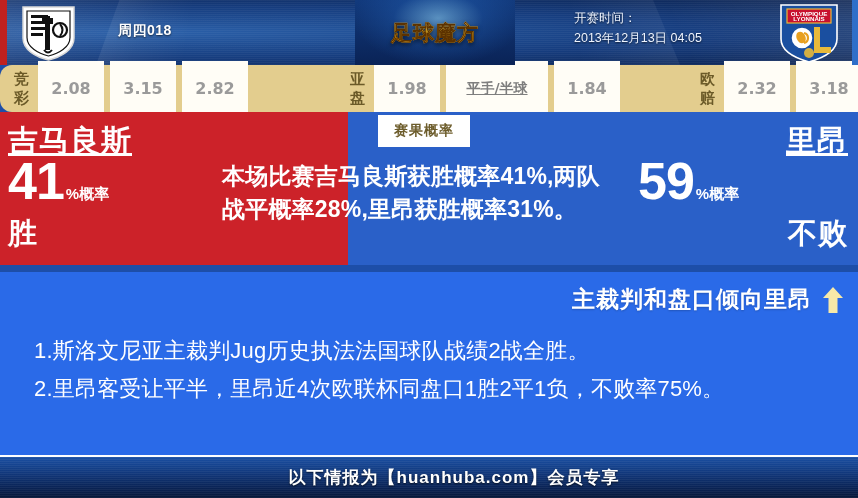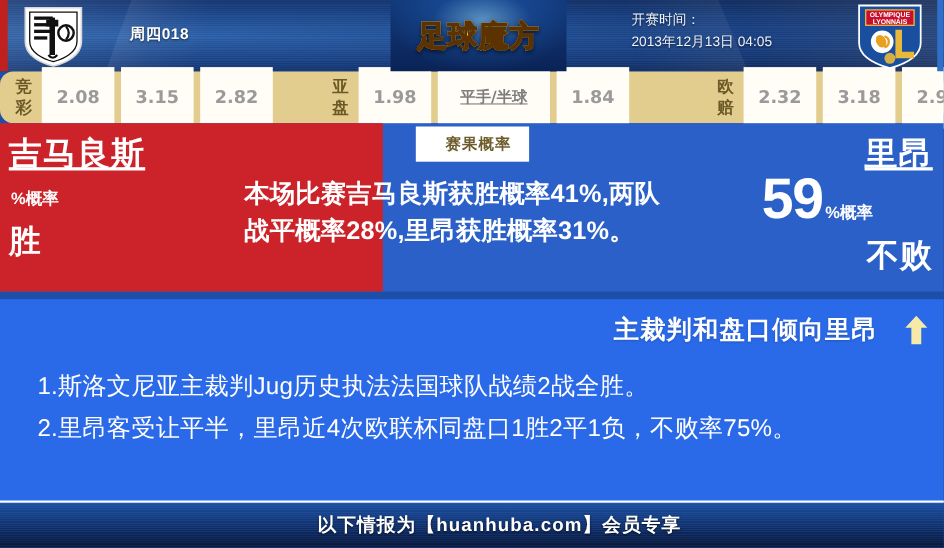--- a/index.html
+++ b/index.html
@@ -51,21 +51,21 @@
     text-shadow:0 1px 2px rgba(0,0,0,.65);
   }
   .brand{
     position:absolute;left:355px;top:0;width:160px;height:65px;z-index:6;
     display:flex;align-items:center;justify-content:center;
     background:
       radial-gradient(ellipse at 52% 28%, rgba(150,220,255,.55) 0%, rgba(40,110,200,.25) 38%, rgba(10,35,85,0) 72%),
       linear-gradient(180deg,#123a7d 0%,#0a2356 100%);
   }
   .brand-text{
-    font-size:27px;font-weight:bold;letter-spacing:1px;
+    font-size:21px;font-weight:normal;letter-spacing:1px;
     background:linear-gradient(180deg,#fff7c0 0%,#ffd83a 42%,#e59a07 72%,#ffe87a 100%);
     -webkit-background-clip:text;background-clip:text;color:transparent;
     -webkit-text-stroke:1.2px #5c3200;
     filter:drop-shadow(0 2px 2px rgba(0,0,0,.55));
   }
 
   
   .odds{
     position:absolute;left:0;top:65px;width:858px;height:47px;
     background:#e3cd8e;display:flex;align-items:center;border-radius:12px;
@@ -76,63 +76,63 @@
     letter-spacing:1px;
   }
   .odds-cell{
     background:#fffdf6;color:#9a9a9a;font-size:16px;font-weight:bold;
     height:30px;min-width:50px;padding:13px 8px;margin-right:6px;
     display:flex;align-items:center;justify-content:center;
     font-family:"DejaVu Sans","Liberation Sans",sans-serif;
   }
   .odds-cell.wide{min-width:86px;color:#7e7e7e;font-size:14px;text-decoration:underline;}
   .g1{margin-left:14px;}
-  .g2{margin-left:48px;}
+  .g2{margin-left:96px;}
   .g3{margin-left:74px;}
 
   
   .prob{
     position:absolute;left:0;top:112px;width:858px;height:153px;background:#2a60c8;
   }
   .prob-red{
     position:absolute;left:0;top:0;width:348px;height:153px;background:#cc2229;
   }
   .tab{
     position:absolute;left:378px;top:3px;width:92px;height:32px;
-    background:#ffffff;display:flex;align-items:center;justify-content:center;z-index:4;padding-left:11px;
+    background:#ffffff;display:flex;align-items:center;justify-content:center;z-index:4;
   }
   .tab-text{color:#6d5d2c;font-size:14px;font-weight:bold;letter-spacing:1px;}
 
   .side-home{
     position:absolute;left:8px;top:12px;width:180px;z-index:3;
     color:#ffffff;text-align:left;
   }
   .side-away{
     position:absolute;right:10px;top:12px;width:210px;z-index:3;
     color:#ffffff;text-align:right;
   }
   .team-name{font-size:30px;font-weight:bold;line-height:34px;letter-spacing:1px;text-decoration:underline;}
   .pct-row{display:flex;align-items:baseline;line-height:46px;}
-  .side-away .pct-row{justify-content:center;}
+  .side-away .pct-row{justify-content:flex-start;}
   .pct-num{font-size:52px;font-weight:bold;letter-spacing:-1px;}
   .pct-suffix{font-size:15px;font-weight:bold;margin-left:2px;}
   .outcome{font-size:29px;font-weight:bold;line-height:33px;letter-spacing:1px;}
 
   .prob-text{
     position:absolute;left:222px;top:48px;width:395px;z-index:3;
     color:#ffffff;font-size:23px;font-weight:bold;line-height:33px;
     letter-spacing:.2px;text-align:left;
   }
 
   
   .info{
     position:absolute;left:0;top:272px;width:858px;height:185px;background:#2a6ae8;
   }
   .info-head{
-    position:absolute;right:14px;top:12px;display:flex;align-items:center;gap:24px;
+    position:absolute;right:14px;top:12px;display:flex;align-items:center;gap:10px;
   }
   .info-head-text{
     color:#ffffff;font-size:23px;font-weight:bold;letter-spacing:1px;
     text-shadow:0 1px 2px rgba(0,0,0,.2);
   }
   .arrow-up{
     width:22px;height:28px;position:relative;display:inline-block;
   }
   .arrow-up svg{display:block;}
   .info-body{
@@ -241,20 +241,21 @@
   <div class="prob">
     <div class="prob-red"></div>
 
     <div class="tab">
       <span class="tab-text">赛果概率</span>
     </div>
 
     <div class="side-home">
       <div class="team-name">吉马良斯</div>
       <div class="pct-row">
+        <span class="pct-num">41</span>
         <span class="pct-suffix">%概率</span>
       </div>
       <div class="outcome">胜</div>
     </div>
 
     <div class="prob-text">本场比赛吉马良斯获胜概率41%,两队战平概率28%,里昂获胜概率31%。</div>
 
     <div class="side-away">
       <div class="team-name">里昂</div>
       <div class="pct-row">

